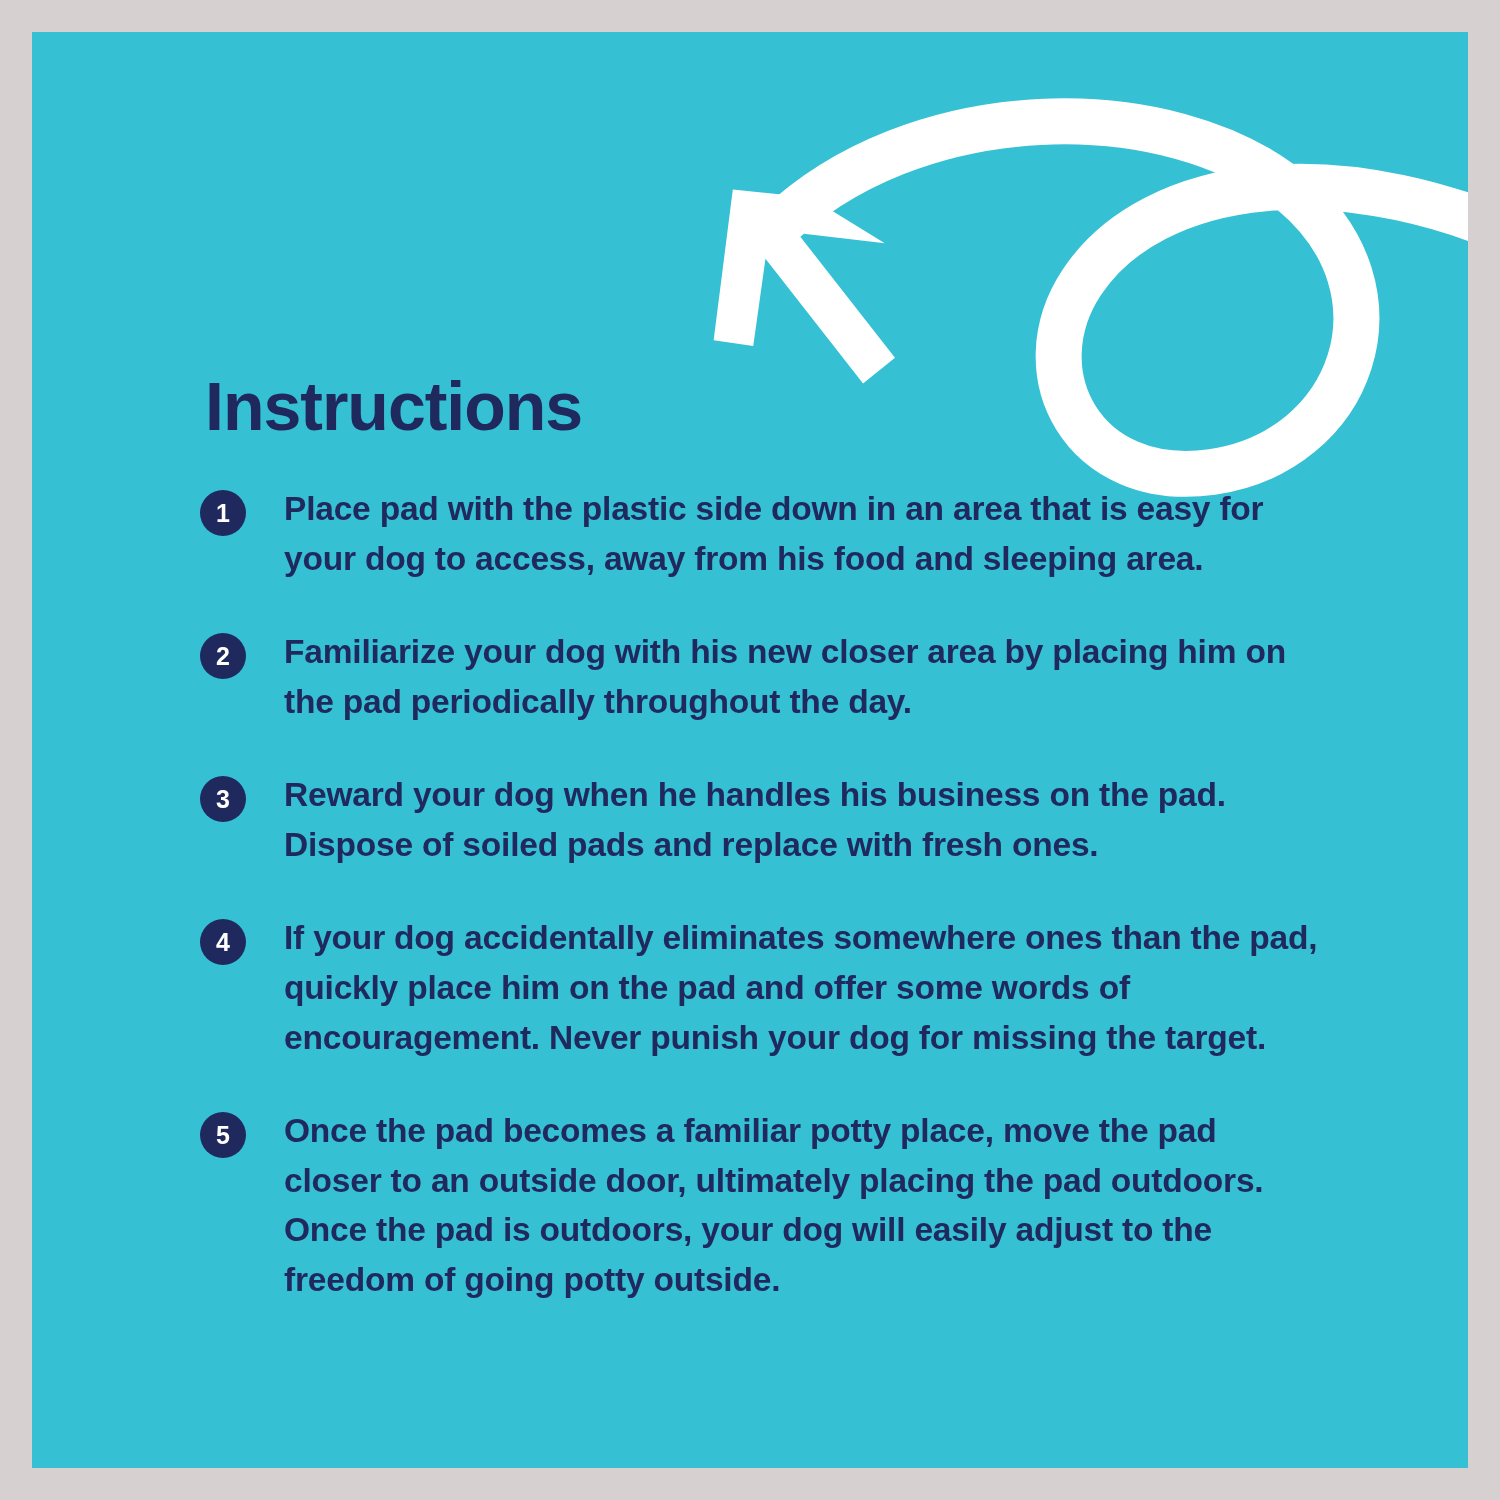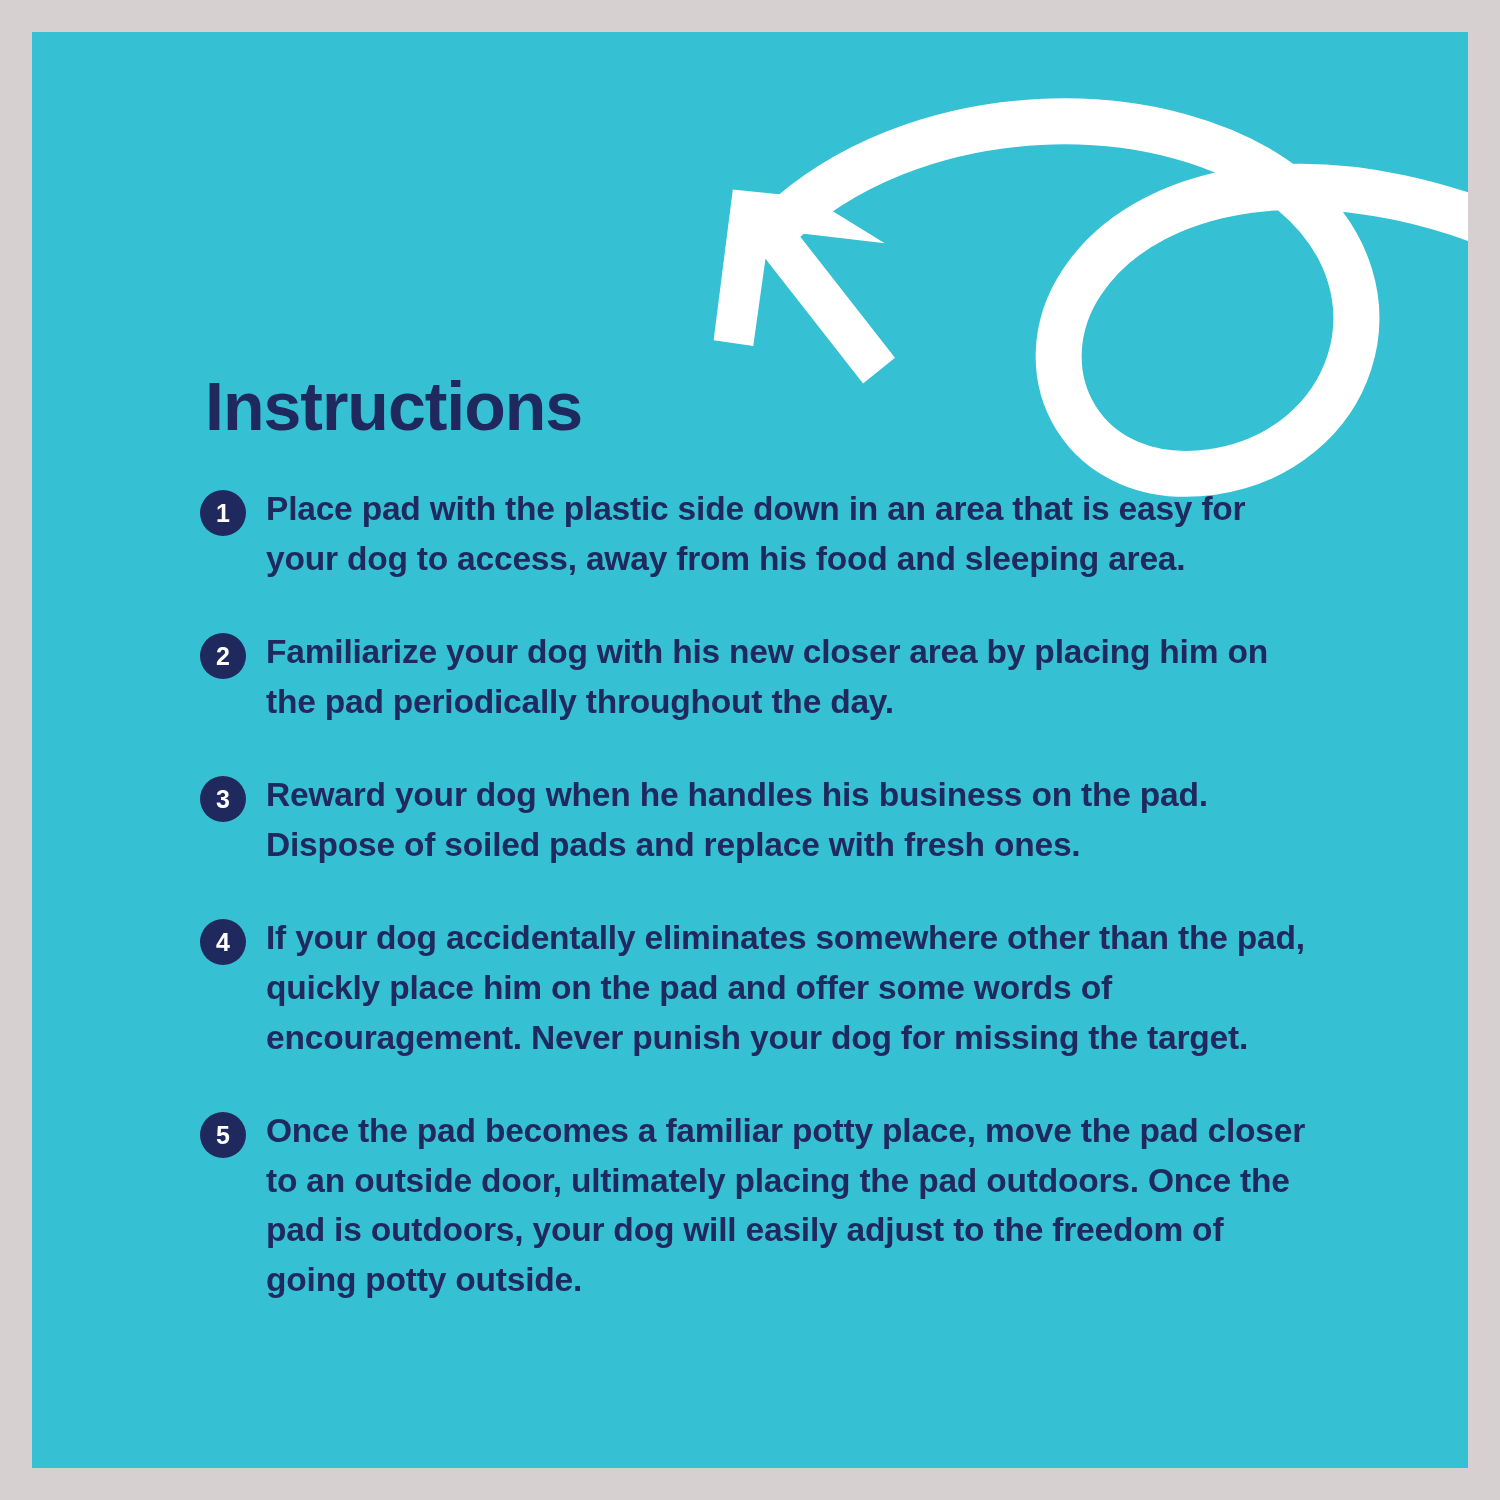--- a/index.html
+++ b/index.html
@@ -59,21 +59,21 @@
     background: #20295e;
     color: #ffffff;
     font-size: 25px;
     font-weight: bold;
     display: flex;
     align-items: center;
     justify-content: center;
     margin-top: 6px;
   }
   .step-text {
-    margin-left: 20px;
+    margin-left: 38px;
     color: #20295e;
     font-size: 33.5px;
     line-height: 1.48;
     font-weight: 600;
     letter-spacing: -0.2px;
   }
 </style>
 </head>
 <body>
 
@@ -98,21 +98,21 @@
       <div class="step-text">Familiarize your dog with his new closer area by placing him on the pad periodically throughout the day.</div>
     </div>
 
     <div class="step">
       <div class="badge">3</div>
       <div class="step-text">Reward your dog when he handles his business on the pad. Dispose of soiled pads and replace with fresh ones.</div>
     </div>
 
     <div class="step">
       <div class="badge">4</div>
-      <div class="step-text">If your dog accidentally eliminates somewhere other than the pad, quickly place him on the pad and offer some words of encouragement. Never punish your dog for missing the target.</div>
+      <div class="step-text">If your dog accidentally eliminates somewhere ones than the pad, quickly place him on the pad and offer some words of encouragement. Never punish your dog for missing the target.</div>
     </div>
 
     <div class="step">
       <div class="badge">5</div>
       <div class="step-text">Once the pad becomes a familiar potty place, move the pad closer to an outside door, ultimately placing the pad outdoors. Once the pad is outdoors, your dog will easily adjust to the freedom of going potty outside.</div>
     </div>
 
   </div>
 </div>
 

